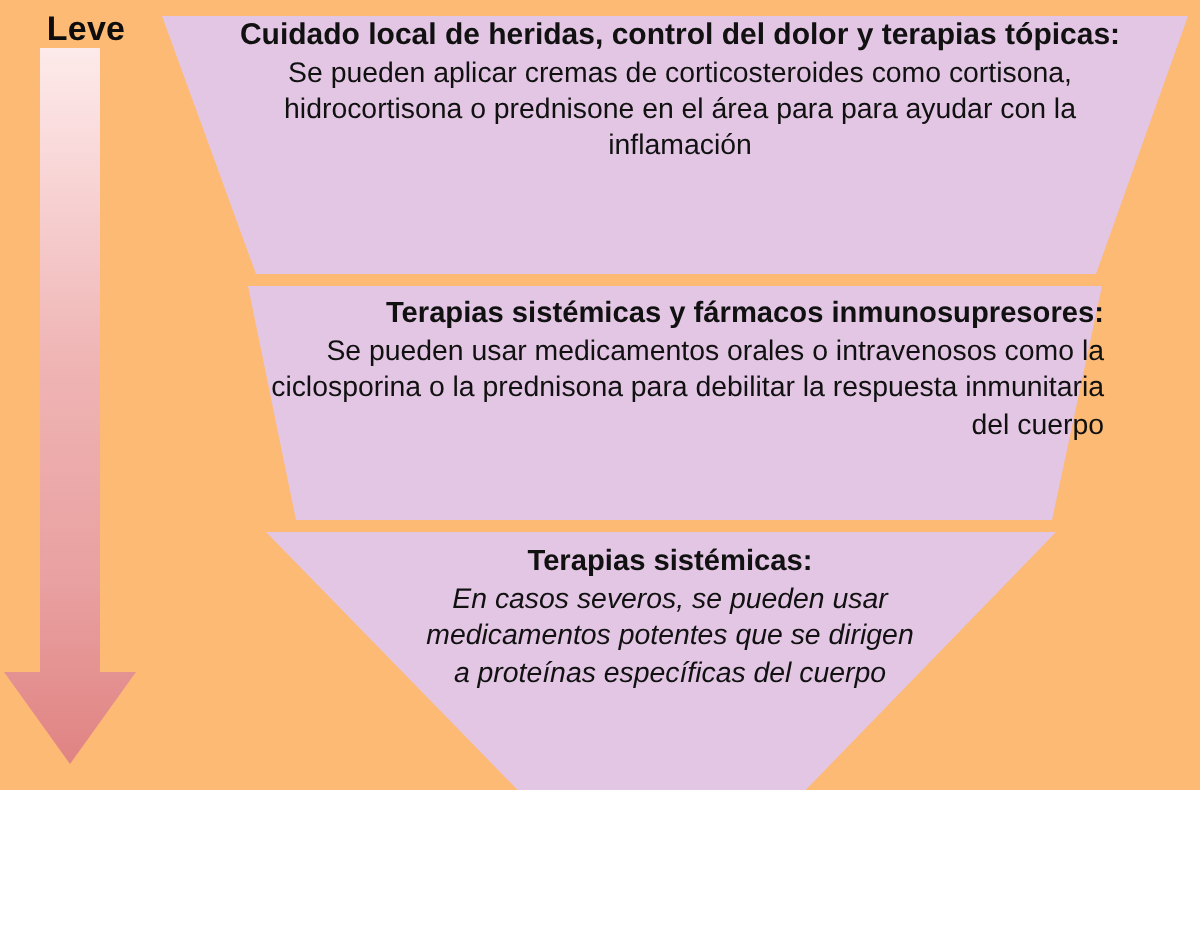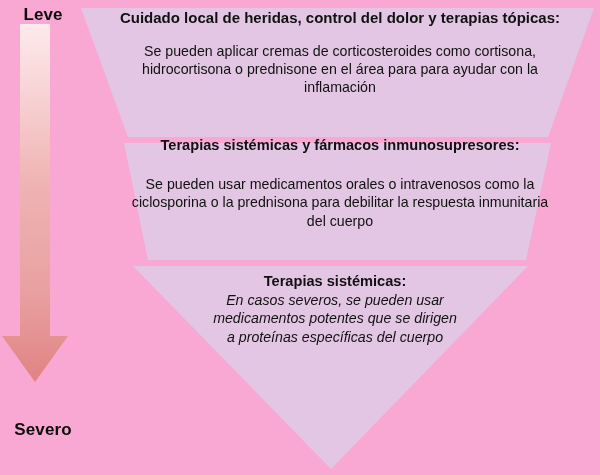--- a/index.html
+++ b/index.html
@@ -6,22 +6,22 @@
     margin: 0;
     padding: 0;
     background: #ffffff;
   }
   body {
     font-family: "Liberation Sans", sans-serif;
   }
   #canvas {
     position: relative;
     width: 600px;
-    height: 475px;
-    background: #f9a8d4;
+    height: 395px;
+    background: #fdba74;
     overflow: hidden;
   }
 
   
   #severity-scale {
     position: absolute;
     left: 0;
     top: 0;
     width: 90px;
     height: 475px;
@@ -68,31 +68,32 @@
   }
 
   
   #stage-1-text {
     left: 108px;
     top: 8px;
     width: 464px;
     font-size: 14.2px;
   }
   #stage-1-text .ft-title { font-size: 15px; }
-  #stage-1-text .ft-body  { margin-top: 14px; }
+  #stage-1-text .ft-body  { }
 
   
   #stage-2-text {
     left: 128px;
-    top: 136px;
+    top: 148px;
     width: 424px;
     font-size: 14.2px;
+    text-align: right;
   }
   #stage-2-text .ft-title { font-size: 14.6px; }
-  #stage-2-text .ft-body  { margin-top: 20px; }
+  #stage-2-text .ft-body  { margin-top: 0; }
 
   
   #stage-3-text {
     left: 212px;
     top: 272px;
     width: 246px;
     font-size: 14.2px;
   }
   #stage-3-text .ft-title { font-size: 14.6px; }
   #stage-3-text .ft-body  { margin-top: 0px; font-style: italic; }

